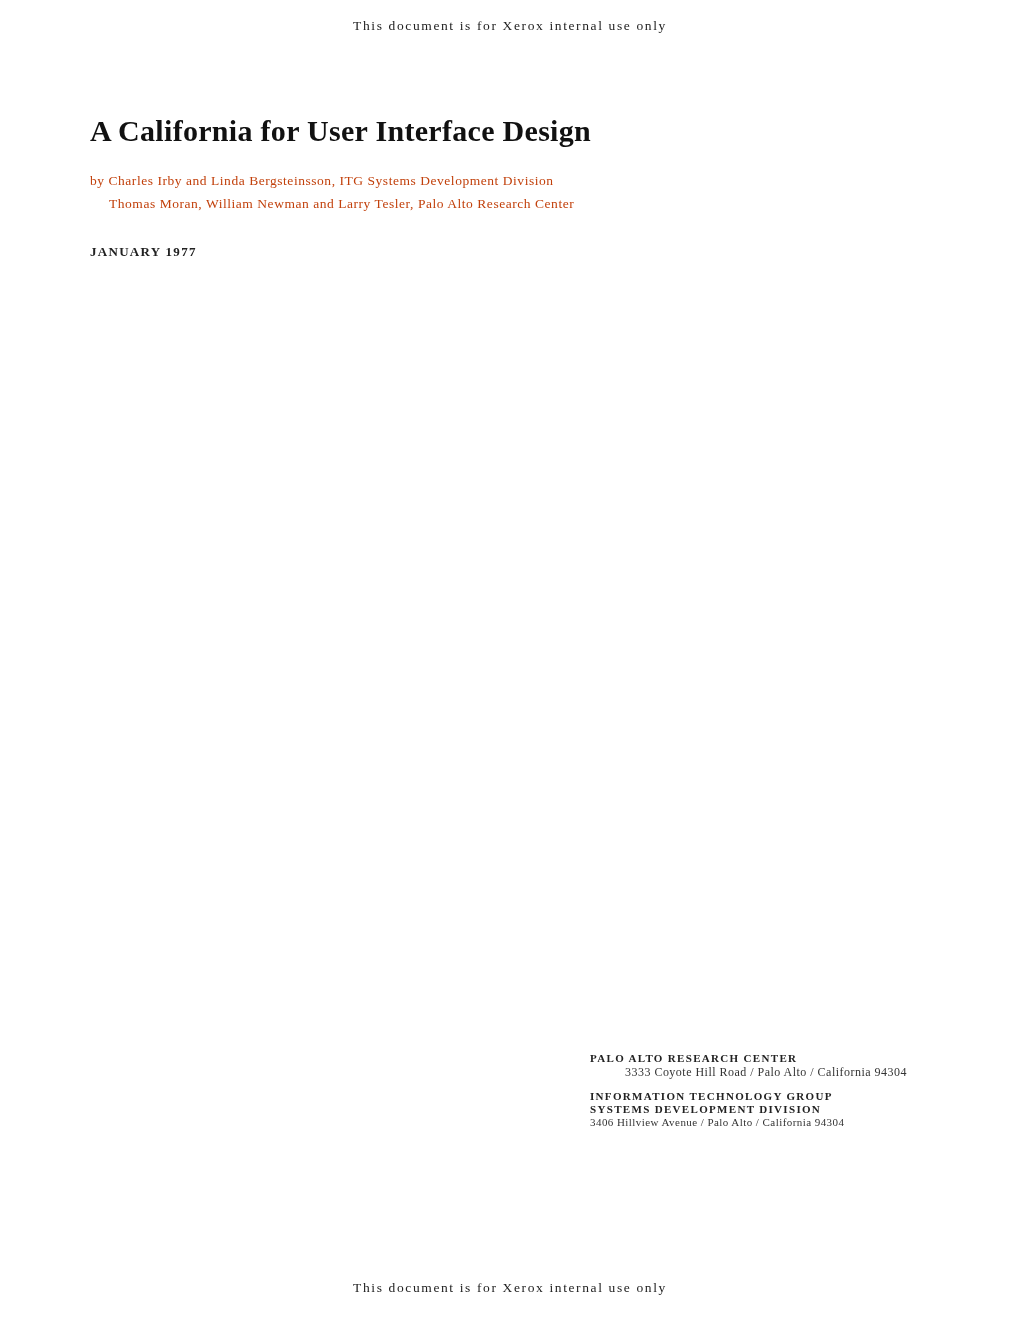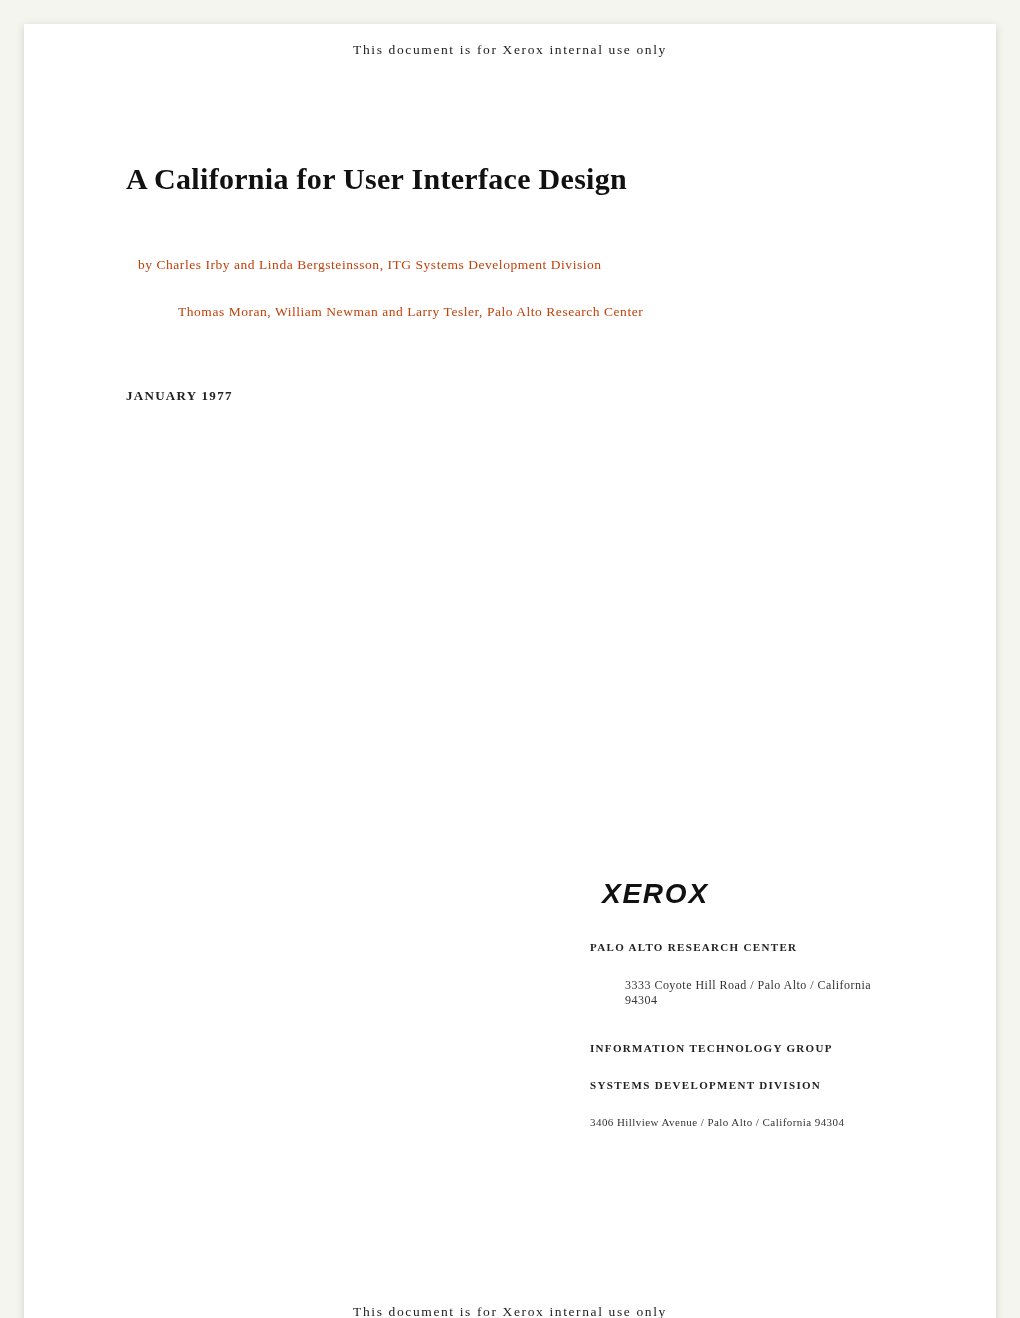--- a/index.html
+++ b/index.html
@@ -1,17 +1,17 @@
 <!DOCTYPE html>
 <html><head>
   <meta charset="utf-8">
   <style>
     * {
       margin: 0;
-      padding: 12px;
+      padding: 0;
       box-sizing: border-box;
     }
 
     body {
       background-color: #f5f5f0;
       display: flex;
       justify-content: center;
       align-items: flex-start;
       min-height: 100vh;
       font-family: 'Times New Roman', Times, serif;
@@ -54,21 +54,21 @@
       line-height: 1.7;
       font-family: 'Times New Roman', Times, serif;
       letter-spacing: 0.04em;
     }
 
     .authors-line1 {
       margin-left: 0;
     }
 
     .authors-line2 {
-      margin-left: 40px;
+      margin-left: 19px;
     }
 
     .date-block {
       margin-top: 28px;
       font-size: 13px;
       font-weight: bold;
       letter-spacing: 0.1em;
       color: #222;
       font-family: 'Times New Roman', Times, serif;
     }
@@ -165,23 +165,20 @@
       <div class="authors-line1">by  Charles  Irby  and  Linda  Bergsteinsson,  ITG  Systems  Development  Division</div>
       <div class="authors-line2">Thomas  Moran,  William  Newman  and  Larry  Tesler,  Palo  Alto  Research  Center</div>
     </div>
 
     <div class="date-block">JANUARY  1977</div>
 
   </div>
 
   <div class="xerox-section">
 
-    <div class="xerox-logo">
-      <span>XEROX</span>
-    </div>
 
     <div class="parc-label">PALO  ALTO  RESEARCH  CENTER</div>
     <div class="parc-address">3333  Coyote  Hill  Road  /  Palo  Alto  /  California  94304</div>
 
     <div class="itg-label">INFORMATION  TECHNOLOGY  GROUP</div>
     <div class="sdd-label">SYSTEMS  DEVELOPMENT  DIVISION</div>
     <div class="sdd-address">3406  Hillview  Avenue  /  Palo  Alto  /  California  94304</div>
 
   </div>
 

